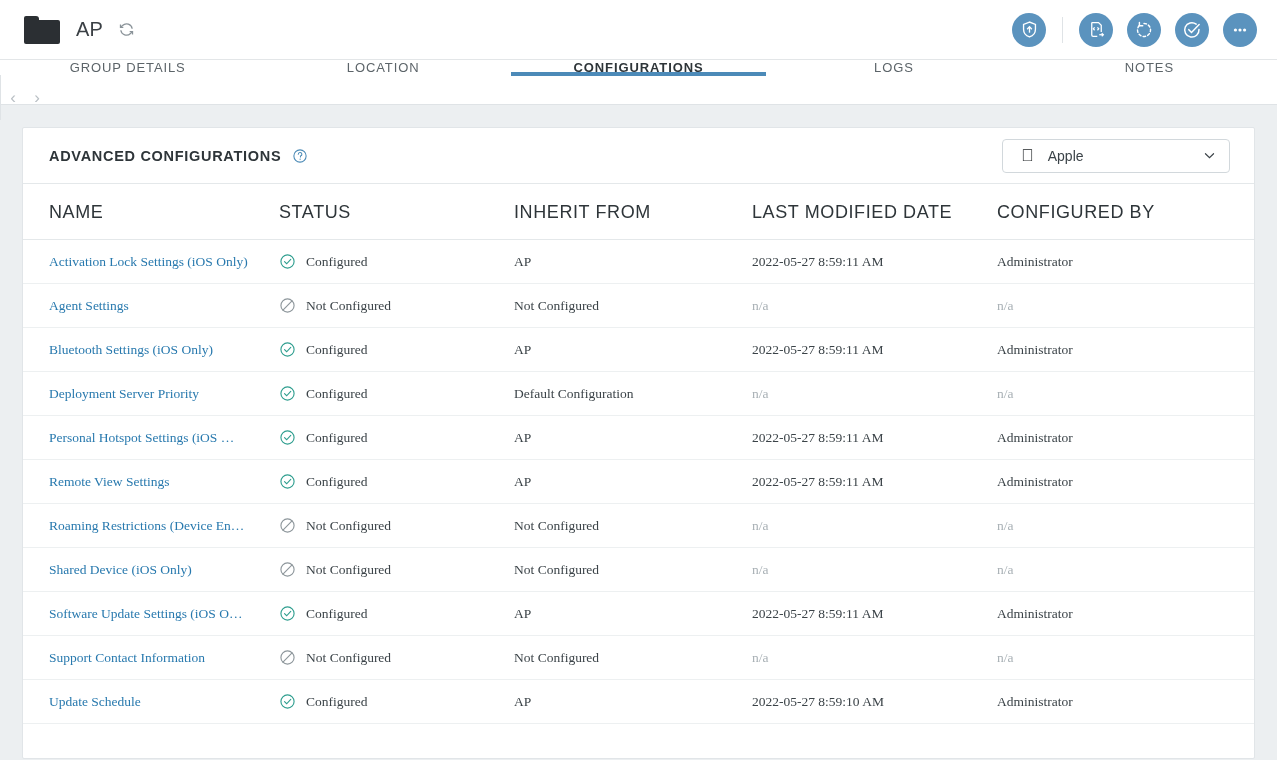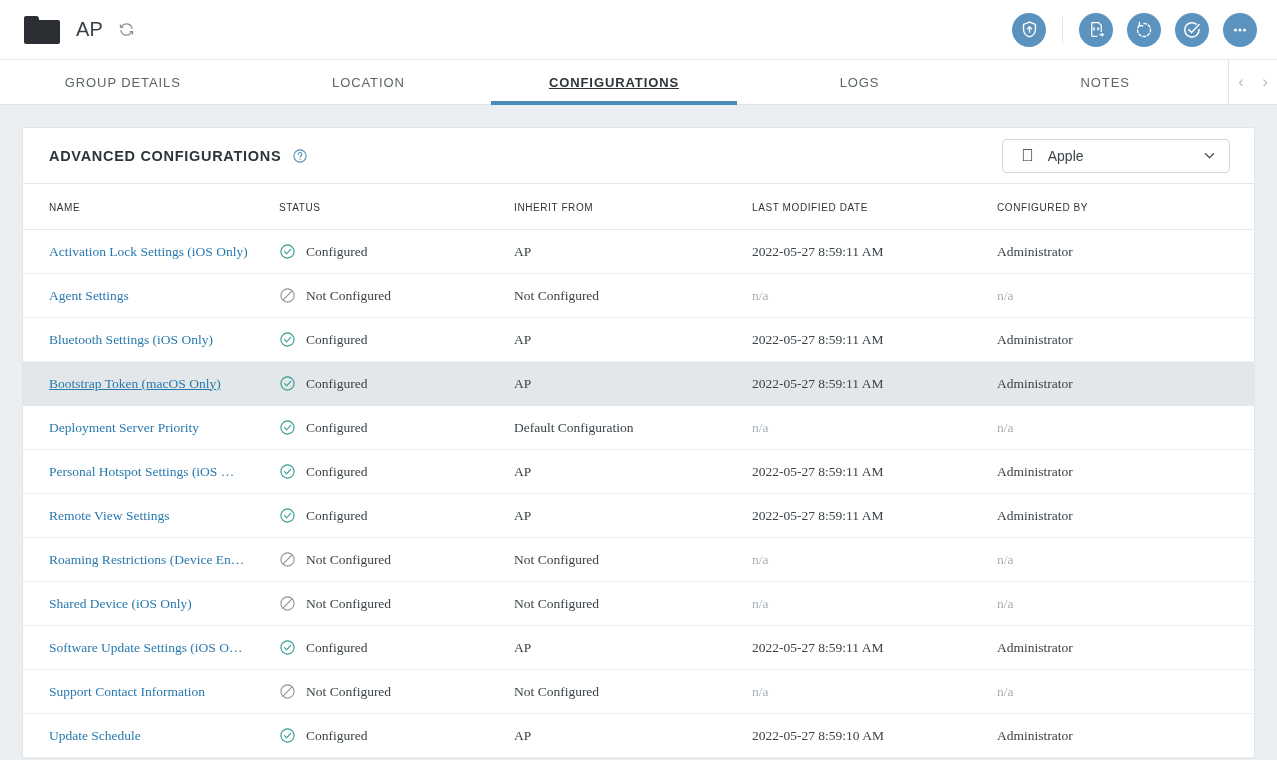--- a/index.html
+++ b/index.html
@@ -72,20 +72,21 @@
     margin: 0 2px;
   }
   
   .tabbar {
     position: relative;
     height: 45px;
     background: #ffffff;
     display: flex;
     align-items: stretch;
     border-bottom: 1px solid #dfe3e6;
+    flex-direction: column;
   }
   .tabs {
     flex: 1 1 auto;
     display: flex;
     align-items: stretch;
   }
   .tab-item {
     flex: 1 1 0;
     display: flex;
     align-items: center;
@@ -181,21 +182,21 @@
     display: inline-flex;
   }
   
   table {
     width: 100%;
     border-collapse: collapse;
     table-layout: fixed;
   }
   thead th {
     text-align: left;
-    font-size: 10px;
+    font-size: 18px;
     letter-spacing: .6px;
     color: #2e3539;
     font-weight: 400;
     padding: 18px 0 16px 0;
     border-bottom: 1px solid #e4e8ea;
   }
   tbody td {
     font-size: 13.5px;
     color: #3b4348;
     padding: 13px 0;
@@ -377,37 +378,20 @@
                     <path d="M7.8 12.1 10.8 15.2 16.6 8.9"></path>
                   </svg>
                 </span>
                 <span class="status-text">Configured</span>
               </span>
             </td>
             <td>AP</td>
             <td>2022-05-27 8:59:11 AM</td>
             <td>Administrator</td>
           </tr>
-          <tr class="hovered">
-            <td class="col-pad-l"><span class="name-link">Bootstrap Token (macOS Only)</span></td>
-            <td>
-              <span class="status-cell">
-                <span>
-                  <svg width="17" height="17" viewBox="0 0 24 24" fill="none" stroke="#2f9e8f" stroke-width="1.6" stroke-linecap="round">
-                    <circle cx="12" cy="12" r="9.3"></circle>
-                    <path d="M7.8 12.1 10.8 15.2 16.6 8.9"></path>
-                  </svg>
-                </span>
-                <span class="status-text">Configured</span>
-              </span>
-            </td>
-            <td>AP</td>
-            <td>2022-05-27 8:59:11 AM</td>
-            <td>Administrator</td>
-          </tr>
           <tr class="">
             <td class="col-pad-l"><span class="name-link">Deployment Server Priority</span></td>
             <td>
               <span class="status-cell">
                 <span>
                   <svg width="17" height="17" viewBox="0 0 24 24" fill="none" stroke="#2f9e8f" stroke-width="1.6" stroke-linecap="round">
                     <circle cx="12" cy="12" r="9.3"></circle>
                     <path d="M7.8 12.1 10.8 15.2 16.6 8.9"></path>
                   </svg>
                 </span>

